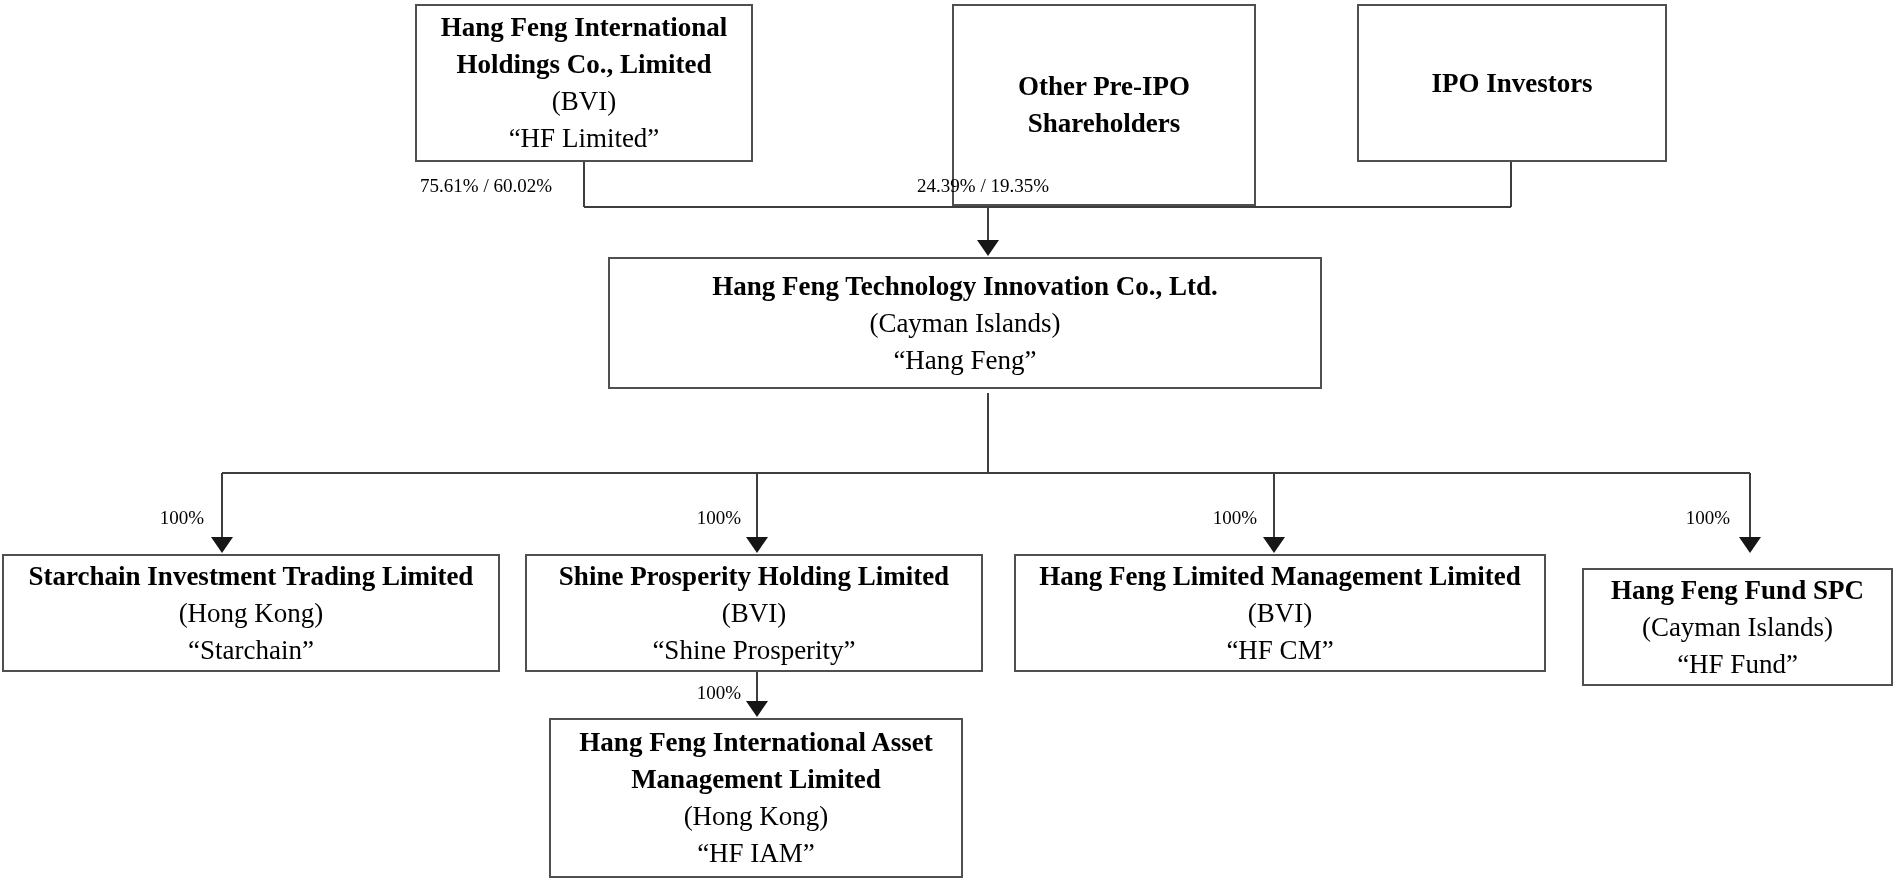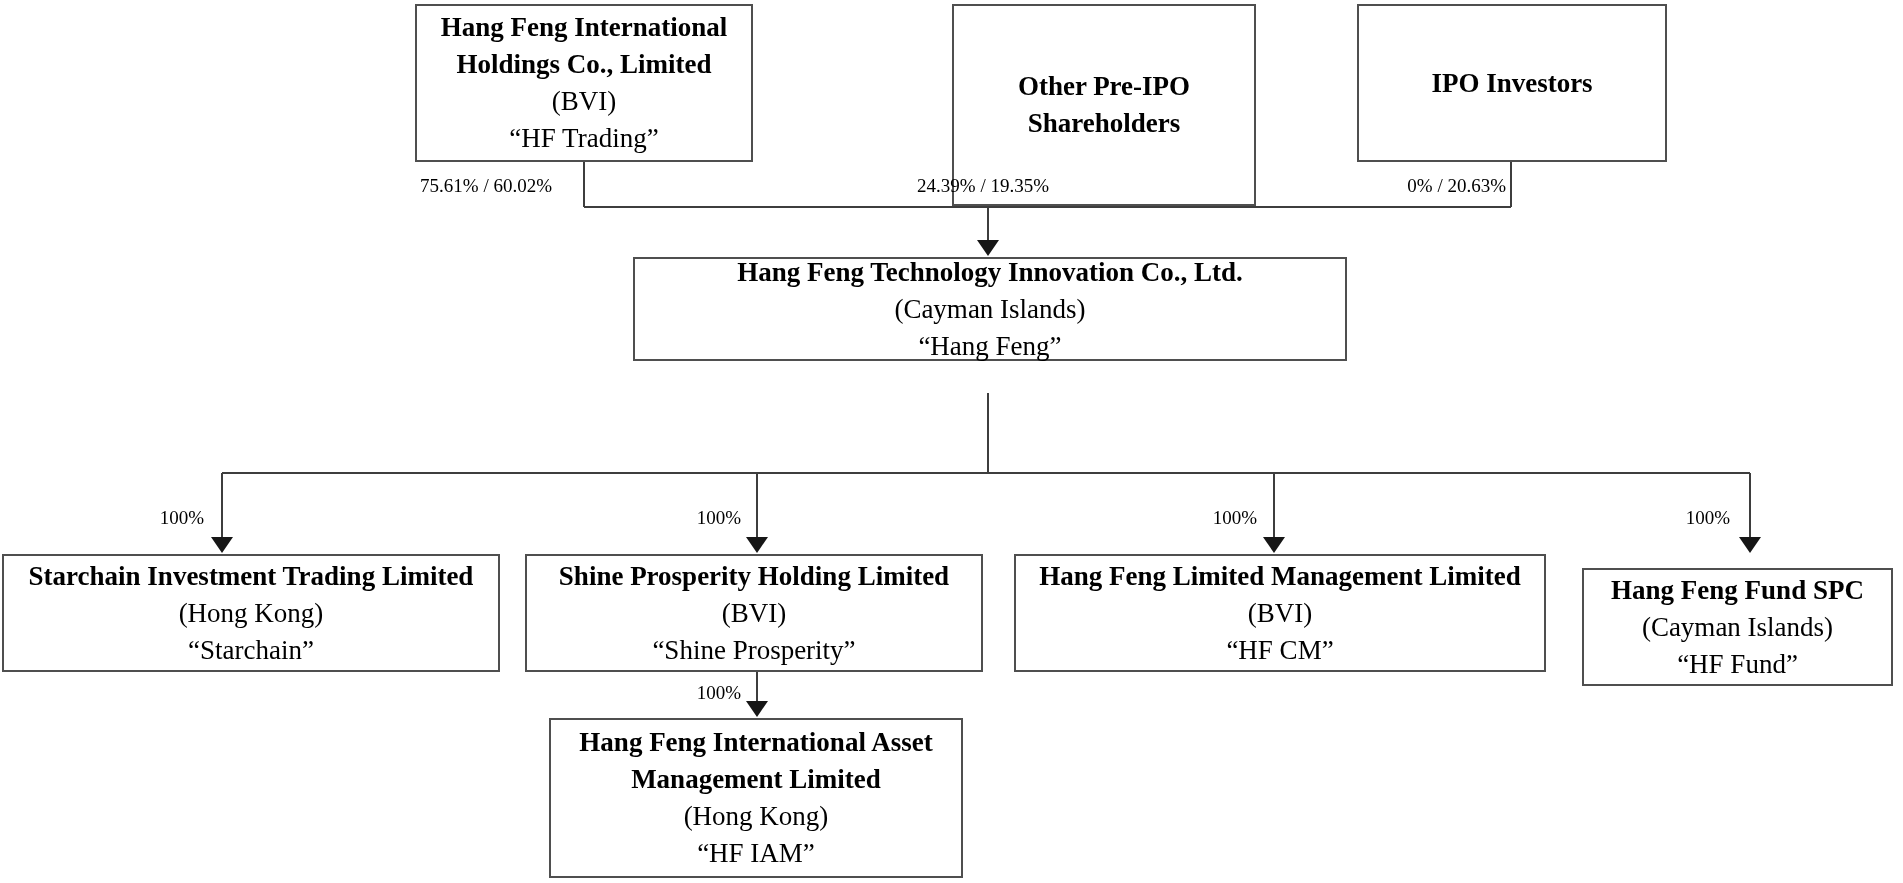--- a/index.html
+++ b/index.html
@@ -34,21 +34,21 @@
   .pct{
     position:absolute;
     font-size:19px;line-height:31px;
     text-align:right;
     white-space:nowrap;
   }
   
   #box-hf-holdings   {left:415px; top:4px;   width:338px; height:158px;}
   #box-other-preipo  {left:924px; top:4px;   width:304px; height:202px;margin-left:28px;}
   #box-ipo-investors {left:1357px;top:4px;   width:310px; height:158px;font-family:Liberation Serif, serif;}
-  #box-hang-feng     {left:633px; top:257px; width:714px; height:104px;}
+  #box-hang-feng     {left:608px; top:257px; width:714px; height:132px;}
   #box-starchain     {left:2px;   top:554px; width:498px; height:118px;}
   #box-shine         {left:525px; top:554px; width:458px; height:118px;}
   #box-hf-cm         {left:1014px;top:554px; width:532px; height:118px;}
   #box-hf-fund       {left:1582px;top:568px; width:311px; height:118px;}
   #box-hf-iam        {left:549px; top:718px; width:414px; height:160px;}
   
   #pct-hf-holdings   {left:292px; top:170px; width:260px;}
   #pct-other-preipo  {left:789px; top:170px; width:260px;}
   #pct-ipo-investors {left:1246px;top:170px; width:260px;}
   #pct-starchain     {left:124px; top:502px; width:80px;}
@@ -89,21 +89,21 @@
     <polygon class="ahead" points="1739,537 1761,537 1750,553"></polygon>
 
     <line class="cline" x1="757" y1="672" x2="757" y2="703"></line>
     <polygon class="ahead" points="746,701 768,701 757,717"></polygon>
   </svg>
 
   <div class="box" id="box-hf-holdings">
     <div class="title">Hang Feng International</div>
     <div class="title">Holdings Co., Limited</div>
     <div class="sub">(BVI)</div>
-    <div class="sub">“HF Trading”</div>
+    <div class="sub">“HF Limited”</div>
   </div>
 
   <div class="box" id="box-other-preipo">
     <div class="title">Other Pre-IPO</div>
     <div class="title">Shareholders</div>
   </div>
 
   <div class="box" id="box-ipo-investors">
     <div class="title">IPO Investors</div>
   </div>
@@ -140,20 +140,19 @@
 
   <div class="box" id="box-hf-iam">
     <div class="title">Hang Feng International Asset</div>
     <div class="title">Management Limited</div>
     <div class="sub">(Hong Kong)</div>
     <div class="sub">“HF IAM”</div>
   </div>
 
   <div class="pct" id="pct-hf-holdings">75.61% / 60.02%</div>
   <div class="pct" id="pct-other-preipo">24.39% / 19.35%</div>
-  <div class="pct" id="pct-ipo-investors">0% / 20.63%</div>
   <div class="pct" id="pct-starchain">100%</div>
   <div class="pct" id="pct-shine">100%</div>
   <div class="pct" id="pct-hf-cm">100%</div>
   <div class="pct" id="pct-hf-fund">100%</div>
   <div class="pct" id="pct-hf-iam">100%</div>
 
 </div>
 
 </body></html>

